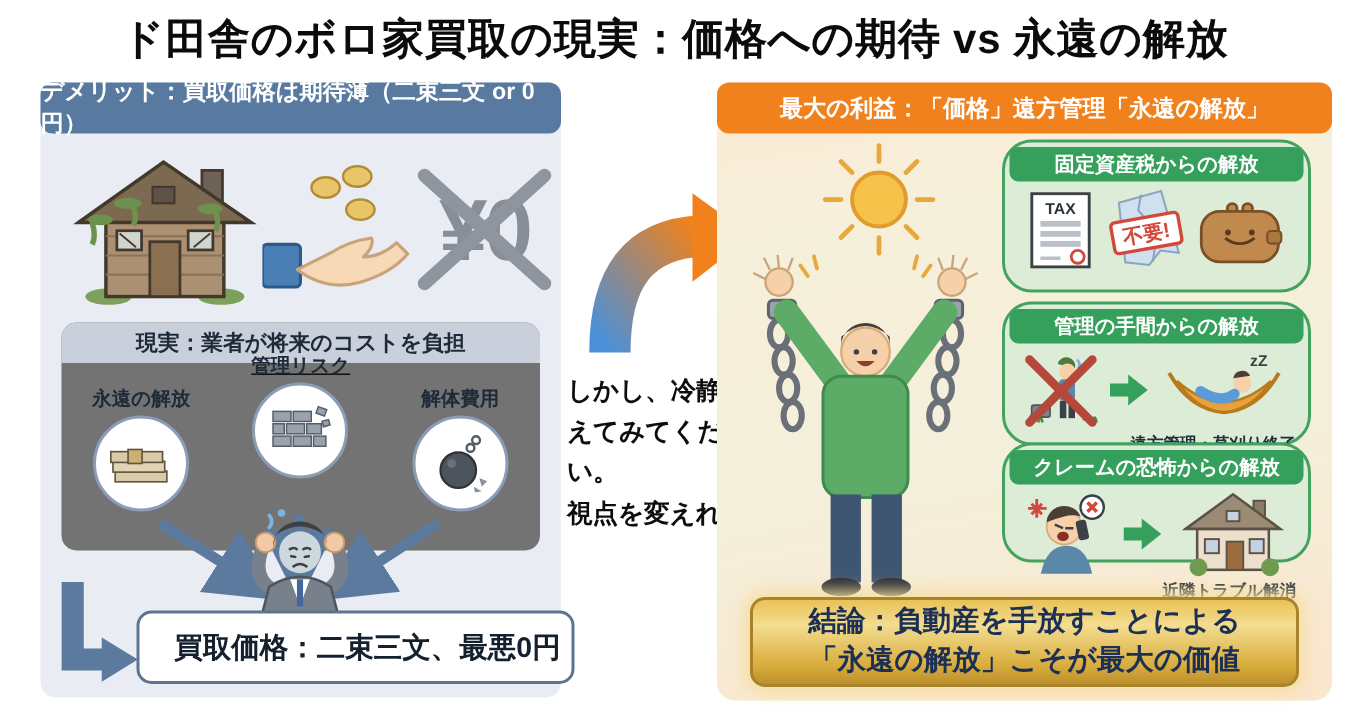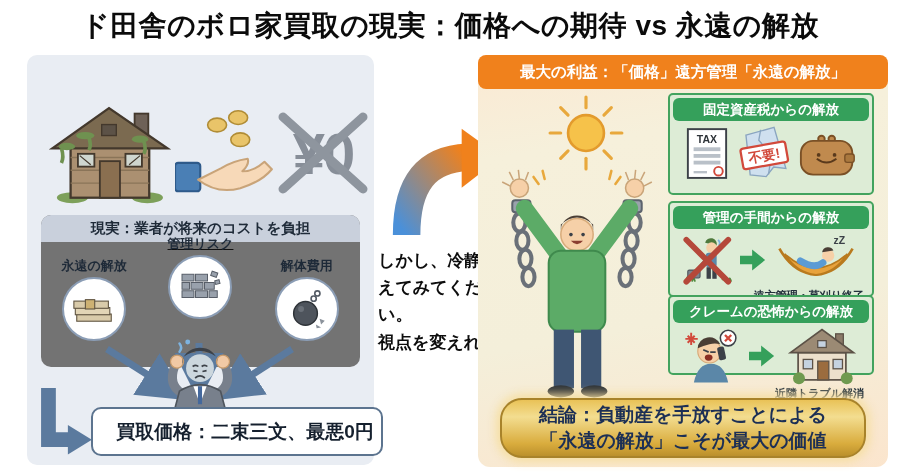--- a/index.html
+++ b/index.html
@@ -40,42 +40,43 @@
              border:2.5px solid #5c748f;border-radius:10px;display:flex;align-items:center;
              justify-content:center;font-size:19px;font-weight:bold;color:#15202e;white-space:nowrap;padding-left:16px;}
 
   
   .transition-text{position:absolute;left:378px;top:247px;width:142px;
                    font-size:17px;font-weight:bold;line-height:1.6;color:#0d0d0d;white-space:pre-line;}
 
   
   .panel-right{position:absolute;left:478px;top:55px;width:410px;height:412px;border-radius:12px;
                background:linear-gradient(170deg,#fbe9d3 0%,#f6f0db 22%,#f4efda 62%,#fbe5cd 100%);}
-  .benefit-box{position:absolute;left:190px;width:206px;border:2px solid #43a35e;border-radius:5px;
+  .benefit-box{position:absolute;left:190px;width:206px;border:2px solid #43a35e;border-radius:20px;
                background:#ddecd6;box-sizing:border-box;}
   .benefit-hdr{margin:3px 3px 1px 3px;height:23px;background:#35a05b;border-radius:6px;
                display:flex;align-items:center;justify-content:center;color:#fff;
                font-weight:bold;font-size:13.5px;white-space:nowrap;}
   .benefit-body{display:flex;align-items:center;justify-content:center;gap:6px;padding:3px 4px 1px 4px;text-decoration:underline;}
   .benefit-cap{font-size:11px;font-weight:bold;color:#22303c;text-align:right;padding:0 8px 4px 0;white-space:nowrap;}
 
-  .conclusion{position:absolute;left:22px;top:343px;width:366px;height:60px;border-radius:22px;
+  .conclusion{position:absolute;left:22px;top:343px;width:366px;height:60px;border-radius:10px;
               background:linear-gradient(180deg,#e9c257 0%,#f3dd90 30%,#d9ac3d 78%,#bb902c 100%);
               border:2px solid #a8832a;box-shadow:0 0 10px 4px rgba(246,222,160,.95);
               display:flex;align-items:center;justify-content:center;text-align:center;
               font-size:19px;font-weight:bold;color:#1c2f55;line-height:1.35;white-space:pre-line;box-sizing:border-box;}
 </style>
 </head>
 <body>
 
 <div class="stage">
 
   <div class="title">ド田舎のボロ家買取の現実：価格への期待 vs 永遠の解放</div>
 
   <div class="panel-left">
+    <div class="hdr hdr-slate">デメリット：買取価格は期待薄（二束三文 or 0円）</div>
 
     <svg class="abs" style="left:18px;top:42px" width="128" height="110" viewBox="0 0 140 112">
       <ellipse cx="30" cy="106" rx="17" ry="6" fill="#7da05a"></ellipse>
       <ellipse cx="112" cy="106" rx="17" ry="6" fill="#7da05a"></ellipse>
       <rect x="98" y="14" width="15" height="28" fill="#6e6157" stroke="#43382c" stroke-width="2"></rect>
       <rect x="28" y="48" width="86" height="58" fill="#ab9071" stroke="#43382c" stroke-width="2.5"></rect>
       <path d="M28,62h86 M28,76h86 M28,90h86" stroke="#8a7458" stroke-width="1.5"></path>
       <polygon points="8,52 70,8 134,52" fill="#7b6a50" stroke="#43382c" stroke-width="2.5"></polygon>
       <rect x="62" y="26" width="16" height="12" fill="#5c5247" stroke="#43382c" stroke-width="1.5"></rect>
       <ellipse cx="24" cy="50" rx="9" ry="4" fill="#6f9150"></ellipse>

